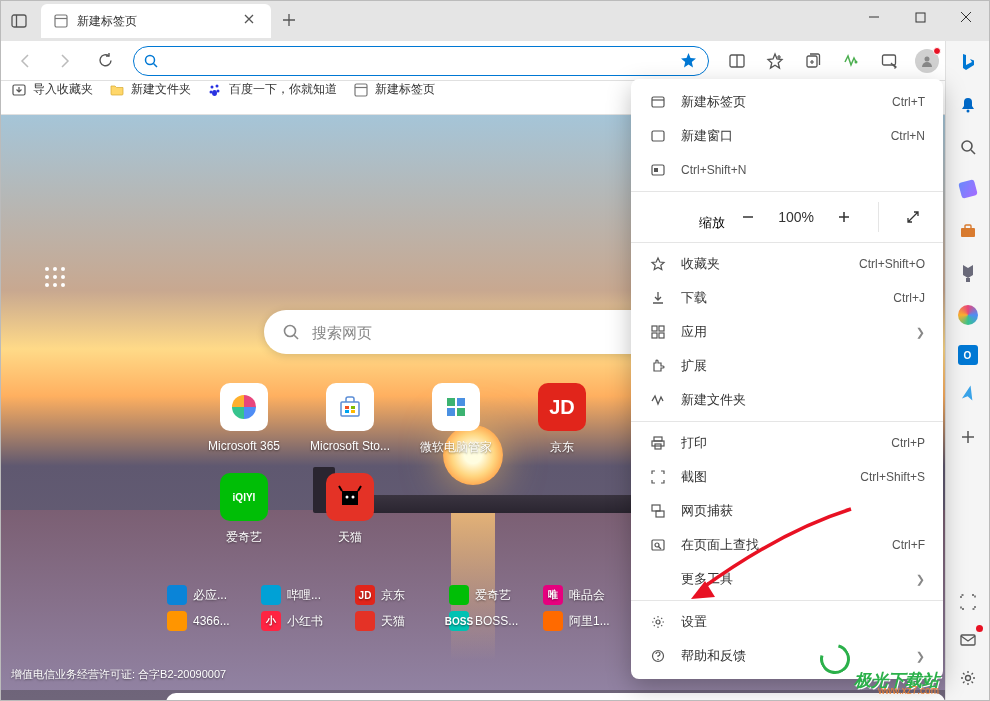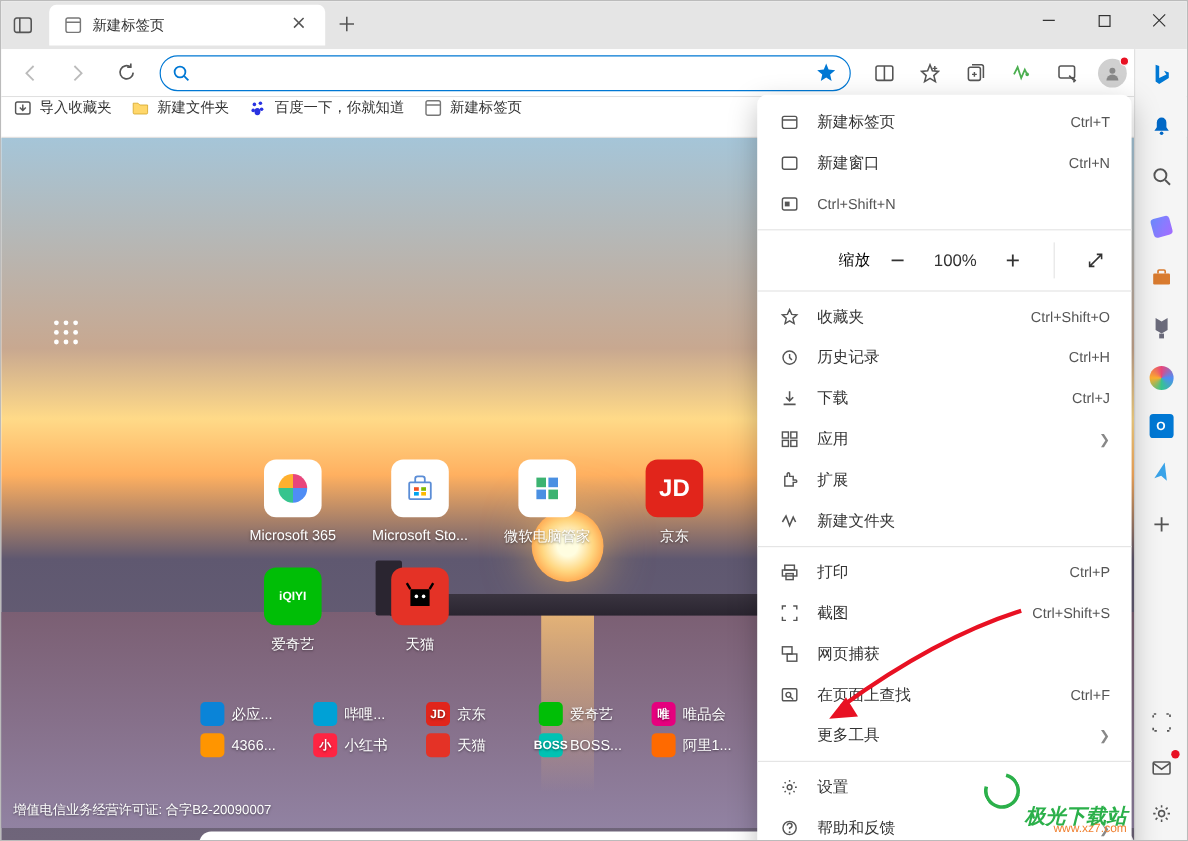--- a/index.html
+++ b/index.html
@@ -84,21 +84,21 @@
 .sb-dot { position: absolute; top: -3px; right: -3px; width: 7px; height: 7px; border-radius: 50%; background: #e81123; }
 
 
 .menu { position: absolute; right: 46px; top: 78px; width: 312px; background: #fff; border-radius: 8px; box-shadow: 0 8px 24px rgba(0,0,0,.25); padding: 6px 0; z-index: 100; }
 .menu-item { display: flex; align-items: center; padding: 8px 18px; font-size: 13px; color: #333; gap: 14px; }
 .menu-icon { width: 18px; height: 18px; color: #555; display: flex; align-items: center; justify-content: center; flex-shrink: 0; }
 .menu-label { flex: 1; }
 .menu-shortcut { font-size: 12px; color: #555; }
 .menu-chevron { color: #888; font-size: 11px; }
 .menu-sep { height: 1px; background: #e5e5e5; margin: 4px 0; }
-.zoom-row { display: flex; align-items: center; padding: 6px 18px; }
+.zoom-row { display: flex; align-items: flex-end; padding: 6px 18px; }
 .zoom-label { font-size: 13px; margin-left: 50px; }
 .zoom-ctrl { margin-left: auto; display: flex; align-items: center; gap: 18px; font-size: 14px; color: #333; }
 .zoom-btn { width: 24px; height: 24px; display: flex; align-items: center; justify-content: center; }
 .zoom-sep { width: 1px; height: 30px; background: #e5e5e5; margin: 0 4px; }
 
 
 .arrow { position: absolute; z-index: 200; pointer-events: none; }
 
 
 .watermark { position: absolute; right: 50px; bottom: 8px; z-index: 150; display: flex; align-items: center; gap: 4px; }
@@ -295,20 +295,29 @@
         <circle cx="20" cy="4" r="2" fill="#fff"></circle>
         <circle cx="4" cy="12" r="2" fill="#fff"></circle>
         <circle cx="12" cy="12" r="2" fill="#fff"></circle>
         <circle cx="20" cy="12" r="2" fill="#fff"></circle>
         <circle cx="4" cy="20" r="2" fill="#fff"></circle>
         <circle cx="12" cy="20" r="2" fill="#fff"></circle>
         <circle cx="20" cy="20" r="2" fill="#fff"></circle>
       </svg>
   </div>
 
+  <div class="search-box">
+    <span class="search-icon">
+        <svg width="18" height="18" viewBox="0 0 18 18">
+          <circle cx="8" cy="8" r="5.5" fill="none" stroke="currentColor" stroke-width="1.6"></circle>
+          <line x1="12.2" y1="12.2" x2="16" y2="16" stroke="currentColor" stroke-width="1.6"></line>
+        </svg>
+      </span>
+    <input placeholder="搜索网页" style="">
+  </div>
 
   <div class="tiles">
     <div class="tile">
         <div class="tile-box">
           <div class="logo-ms365"></div>
         </div>
         <span class="tile-label">Microsoft 365</span>
       </div>
     <div class="tile">
         <div class="tile-box">
@@ -535,30 +544,20 @@
         <svg width="16" height="16" viewBox="0 0 16 16">
           <path d="M8 2 L9.8 6 L14 6.4 L10.8 9.3 L11.8 13.6 L8 11.4 L4.2 13.6 L5.2 9.3 L2 6.4 L6.2 6 Z" fill="none" stroke="currentColor" stroke-width="1.2"></path>
         </svg>
       </span>
       <span class="menu-label">收藏夹</span>
       <span class="menu-shortcut">Ctrl+Shift+O</span>
     </div>
   <div class="menu-item">
       <span class="menu-icon">
         <svg width="16" height="16" viewBox="0 0 16 16">
-          <circle cx="8" cy="8" r="5.5" fill="none" stroke="currentColor" stroke-width="1.2"></circle>
-          <path d="M8 5 V8 L10 10" fill="none" stroke="currentColor" stroke-width="1.2"></path>
-        </svg>
-      </span>
-      <span class="menu-label">历史记录</span>
-      <span class="menu-shortcut">Ctrl+H</span>
-    </div>
-  <div class="menu-item">
-      <span class="menu-icon">
-        <svg width="16" height="16" viewBox="0 0 16 16">
           <path d="M8 2 V10 M5 7 L8 10 L11 7 M3 13 H13" fill="none" stroke="currentColor" stroke-width="1.3"></path>
         </svg>
       </span>
       <span class="menu-label">下载</span>
       <span class="menu-shortcut">Ctrl+J</span>
     </div>
   <div class="menu-item">
       <span class="menu-icon">
         <svg width="16" height="16" viewBox="0 0 16 16">
           <rect x="2" y="2" width="5" height="5" fill="none" stroke="currentColor" stroke-width="1.2"></rect>

